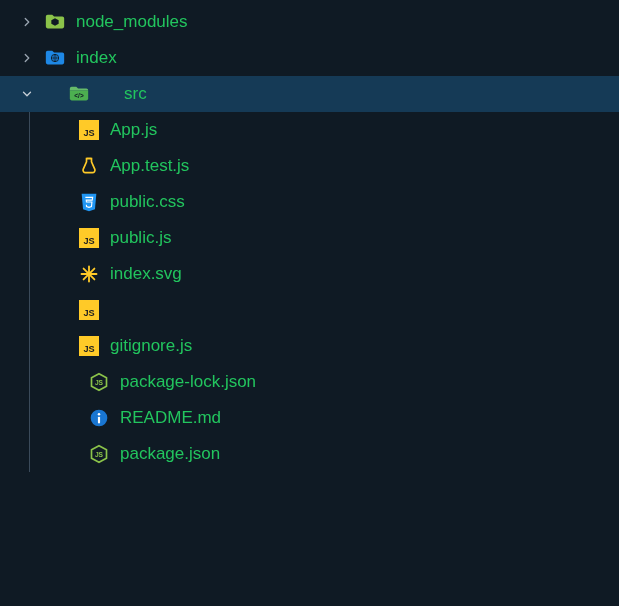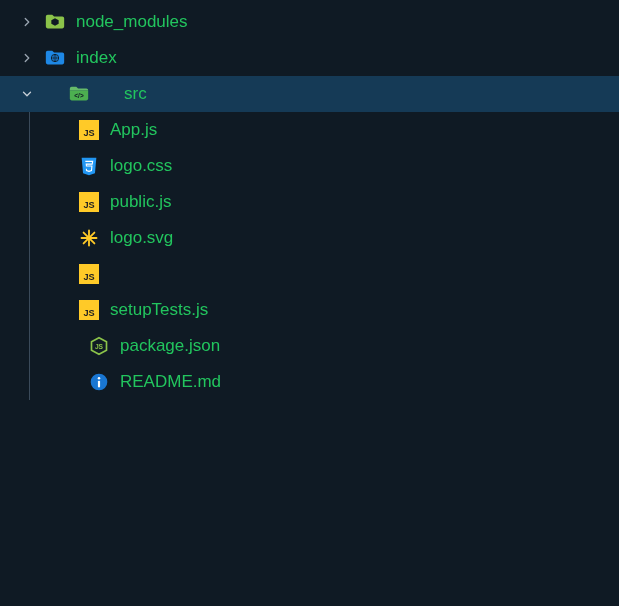--- a/index.html
+++ b/index.html
@@ -135,31 +135,42 @@
     <span class="nested-indent"></span>
     <span class="icon">
       <svg width="20" height="20" viewBox="0 0 24 24">
           <rect width="24" height="24" fill="#ffca28"></rect>
           <text x="12" y="19" font-size="11" font-weight="bold" fill="#222" text-anchor="middle" font-family="Arial">JS</text>
         </svg>
     </span>
     <span class="label">App.js</span>
   </div>
 
+  <div class="row">
+    <div class="indent-guide"></div>
+    <span class="nested-indent"></span>
+    <span class="icon">
+      <svg width="20" height="20" viewBox="0 0 24 24">
+          <path d="M9 3h6v4l4 9a3 3 0 01-3 4H8a3 3 0 01-3-4l4-9V3z" fill="none" stroke="#ffca28" stroke-width="2"></path>
+          <path d="M9 3h6" stroke="#ffca28" stroke-width="2"></path>
+        </svg>
+    </span>
+    <span class="label">App.test.js</span>
+  </div>
 
   <div class="row">
     <div class="indent-guide"></div>
     <span class="nested-indent"></span>
     <span class="icon">
       <svg width="22" height="22" viewBox="0 0 24 24">
           <path d="M4 3l1.5 17L12 22l6.5-2L20 3H4z" fill="#2196f3"></path>
           <path d="M8 7h8l-.5 3H9l.2 2h6l-.5 5-2.7.8-2.7-.8-.2-2" stroke="#fff" stroke-width="1.2" fill="none"></path>
         </svg>
     </span>
-    <span class="label">logo.css</span>
+    <span class="label">public.css</span>
   </div>
 
   <div class="row">
     <div class="indent-guide"></div>
     <span class="nested-indent"></span>
     <span class="icon">
       <svg width="20" height="20" viewBox="0 0 24 24">
           <rect width="24" height="24" fill="#ffca28"></rect>
           <text x="12" y="19" font-size="11" font-weight="bold" fill="#222" text-anchor="middle" font-family="Arial">JS</text>
         </svg>
@@ -173,68 +184,80 @@
     <span class="icon">
       <svg width="20" height="20" viewBox="0 0 24 24">
           <g stroke="#ffca28" stroke-width="2.2" stroke-linecap="round">
             <line x1="12" y1="3" x2="12" y2="21"></line>
             <line x1="3" y1="12" x2="21" y2="12"></line>
             <line x1="5.5" y1="5.5" x2="18.5" y2="18.5"></line>
             <line x1="18.5" y1="5.5" x2="5.5" y2="18.5"></line>
           </g>
         </svg>
     </span>
-    <span class="label">logo.svg</span>
-  </div>
-
-  <div class="row">
-    <div class="indent-guide"></div>
-    <span class="nested-indent"></span>
-    <span class="icon">
-      <svg width="20" height="20" viewBox="0 0 24 24">
-          <rect width="24" height="24" fill="#ffca28"></rect>
-          <text x="12" y="19" font-size="11" font-weight="bold" fill="#222" text-anchor="middle" font-family="Arial">JS</text>
-        </svg>
-    </span>
-  </div>
-
-  <div class="row">
-    <div class="indent-guide"></div>
-    <span class="nested-indent"></span>
-    <span class="icon">
-      <svg width="20" height="20" viewBox="0 0 24 24">
-          <rect width="24" height="24" fill="#ffca28"></rect>
-          <text x="12" y="19" font-size="11" font-weight="bold" fill="#222" text-anchor="middle" font-family="Arial">JS</text>
-        </svg>
-    </span>
-    <span class="label">setupTests.js</span>
-  </div>
-
+    <span class="label">index.svg</span>
+  </div>
+
+  <div class="row">
+    <div class="indent-guide"></div>
+    <span class="nested-indent"></span>
+    <span class="icon">
+      <svg width="20" height="20" viewBox="0 0 24 24">
+          <rect width="24" height="24" fill="#ffca28"></rect>
+          <text x="12" y="19" font-size="11" font-weight="bold" fill="#222" text-anchor="middle" font-family="Arial">JS</text>
+        </svg>
+    </span>
+  </div>
+
+  <div class="row">
+    <div class="indent-guide"></div>
+    <span class="nested-indent"></span>
+    <span class="icon">
+      <svg width="20" height="20" viewBox="0 0 24 24">
+          <rect width="24" height="24" fill="#ffca28"></rect>
+          <text x="12" y="19" font-size="11" font-weight="bold" fill="#222" text-anchor="middle" font-family="Arial">JS</text>
+        </svg>
+    </span>
+    <span class="label">gitignore.js</span>
+  </div>
 
 
   <div class="row">
     <div class="indent-guide"></div>
     <span class="file-indent"></span>
     <span class="chevron-spacer"></span>
     <span class="icon">
       <svg width="20" height="20" viewBox="0 0 24 24">
           <polygon points="12,2 21,7 21,17 12,22 3,17 3,7" fill="none" stroke="#8bc34a" stroke-width="2"></polygon>
           <text x="12" y="16" font-size="8" fill="#8bc34a" text-anchor="middle" font-weight="bold">JS</text>
         </svg>
     </span>
-    <span class="label">package.json</span>
+    <span class="label">package-lock.json</span>
   </div>
 
   <div class="row">
     <div class="indent-guide"></div>
     <span class="file-indent"></span>
     <span class="chevron-spacer"></span>
     <span class="icon">
       <svg width="20" height="20" viewBox="0 0 24 24">
           <circle cx="12" cy="12" r="10" fill="#1976d2"></circle>
           <circle cx="12" cy="7.5" r="1.5" fill="#fff"></circle>
           <rect x="10.7" y="10.5" width="2.6" height="8" rx="1" fill="#fff"></rect>
         </svg>
     </span>
     <span class="label">README.md</span>
   </div>
 
+  <div class="row">
+    <div class="indent-guide"></div>
+    <span class="file-indent"></span>
+    <span class="chevron-spacer"></span>
+    <span class="icon">
+      <svg width="20" height="20" viewBox="0 0 24 24">
+          <polygon points="12,2 21,7 21,17 12,22 3,17 3,7" fill="none" stroke="#8bc34a" stroke-width="2"></polygon>
+          <text x="12" y="16" font-size="8" fill="#8bc34a" text-anchor="middle" font-weight="bold">JS</text>
+        </svg>
+    </span>
+    <span class="label">package.json</span>
+  </div>
+
 </div>
 
 </body></html>

